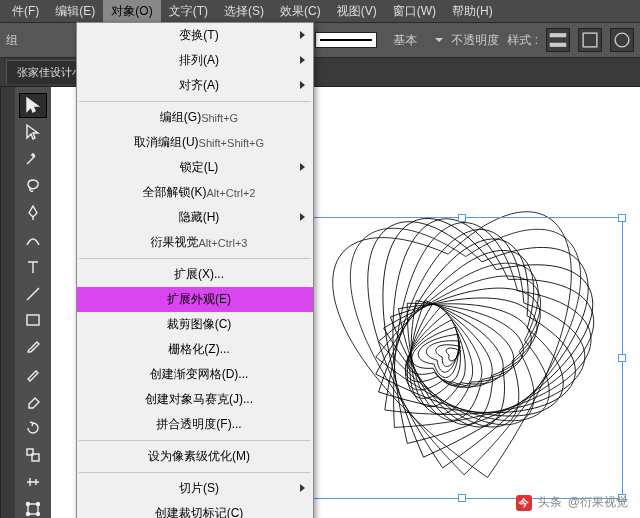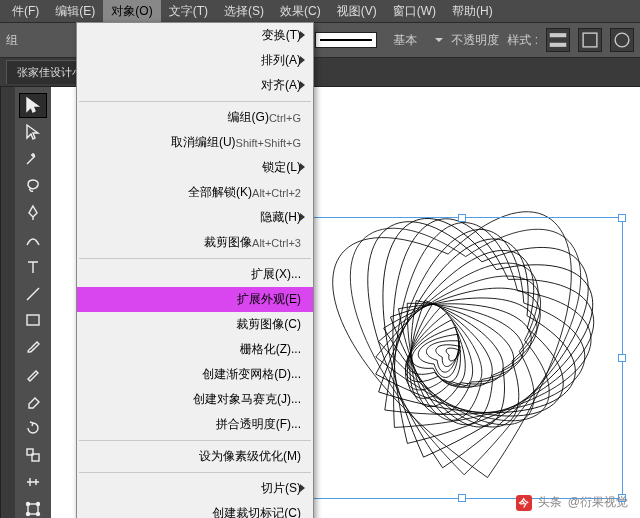--- a/index.html
+++ b/index.html
@@ -17,21 +17,21 @@
 .filetab{background:#2f2f2f;border:1px solid #555;border-bottom:none;padding:4px 10px;color:#ddd;font-size:11px;display:flex;align-items:center;gap:6px}
 .filetab .x{color:#aaa}
 .workspace{display:flex;height:calc(518px - 22px - 34px - 28px);}
 .toolcol{width:36px;background:#4e4e4e;display:flex;flex-direction:column;align-items:center;padding-top:6px;gap:2px}
 .toolbtn{width:26px;height:26px;display:flex;align-items:center;justify-content:center;color:#eee;border:1px solid transparent}
 .toolbtn svg{width:18px;height:18px;stroke:#eee;fill:none;stroke-width:1.4}
 .toolbtn.sel{background:#2d2d2d;border-color:#000}
 .panelcol{width:14px;background:#3a3a3a;border-left:1px solid #222}
 .canvas{flex:1;background:#fff;position:relative;overflow:hidden}
 .dropdown{position:absolute;left:76px;top:22px;width:236px;background:#f0f0f0;color:#000;border:1px solid #8a8a8a;box-shadow:2px 2px 6px rgba(0,0,0,.4);z-index:50}
-.dd-item{display:flex;justify-content:flex-end;align-items:center;padding:4px 12px 4px 20px;font-size:12px;position:relative}
+.dd-item{display:flex;justify-content:center;align-items:center;padding:4px 12px 4px 20px;font-size:12px;position:relative}
 .dd-item.hover{background:#d946ef}
 .dd-item .arrow{width:0;height:0;border-top:4px solid transparent;border-bottom:4px solid transparent;border-left:5px solid #333;position:absolute;right:8px;top:8px}
 .dd-sep{height:1px;background:#c8c8c8;margin:3px 2px}
 .dd-shortcut{color:#555;font-size:11px}
 .sel-box{position:absolute;border:1px solid #4f9de8}
 .sel-handle{position:absolute;width:6px;height:6px;background:#fff;border:1px solid #4f9de8}
 .watermark{position:absolute;right:12px;bottom:10px;color:#888;font-size:12px;display:flex;align-items:center;gap:6px}
 .wm-logo{width:16px;height:16px;border-radius:3px;background:#d33;color:#fff;display:flex;align-items:center;justify-content:center;font-size:10px;font-weight:bold}
 </style>
 </head>
@@ -233,40 +233,40 @@
       <span>排列(A)</span>
       <div class="arrow"></div>
     </div>
     <div class="dd-item">
       <span>对齐(A)</span>
       <div class="arrow"></div>
     </div>
     <div class="dd-sep"></div>
     <div class="dd-item">
       <span>编组(G)</span>
-      <span class="dd-shortcut">Ctrl+G</span>
+      <span class="dd-shortcut">Shift+G</span>
     </div>
     <div class="dd-item">
       <span>取消编组(U)</span>
       <span class="dd-shortcut">Shift+Shift+G</span>
     </div>
     <div class="dd-item">
       <span>锁定(L)</span>
       <div class="arrow"></div>
     </div>
     <div class="dd-item">
       <span>全部解锁(K)</span>
       <span class="dd-shortcut">Alt+Ctrl+2</span>
     </div>
     <div class="dd-item">
       <span>隐藏(H)</span>
       <div class="arrow"></div>
     </div>
     <div class="dd-item">
-      <span>裁剪图像</span>
+      <span>衍果视觉</span>
       <span class="dd-shortcut">Alt+Ctrl+3</span>
     </div>
     <div class="dd-sep"></div>
     <div class="dd-item">
       <span>扩展(X)...</span>
     </div>
     <div class="dd-item hover">
       <span>扩展外观(E)</span>
     </div>
     <div class="dd-item">

